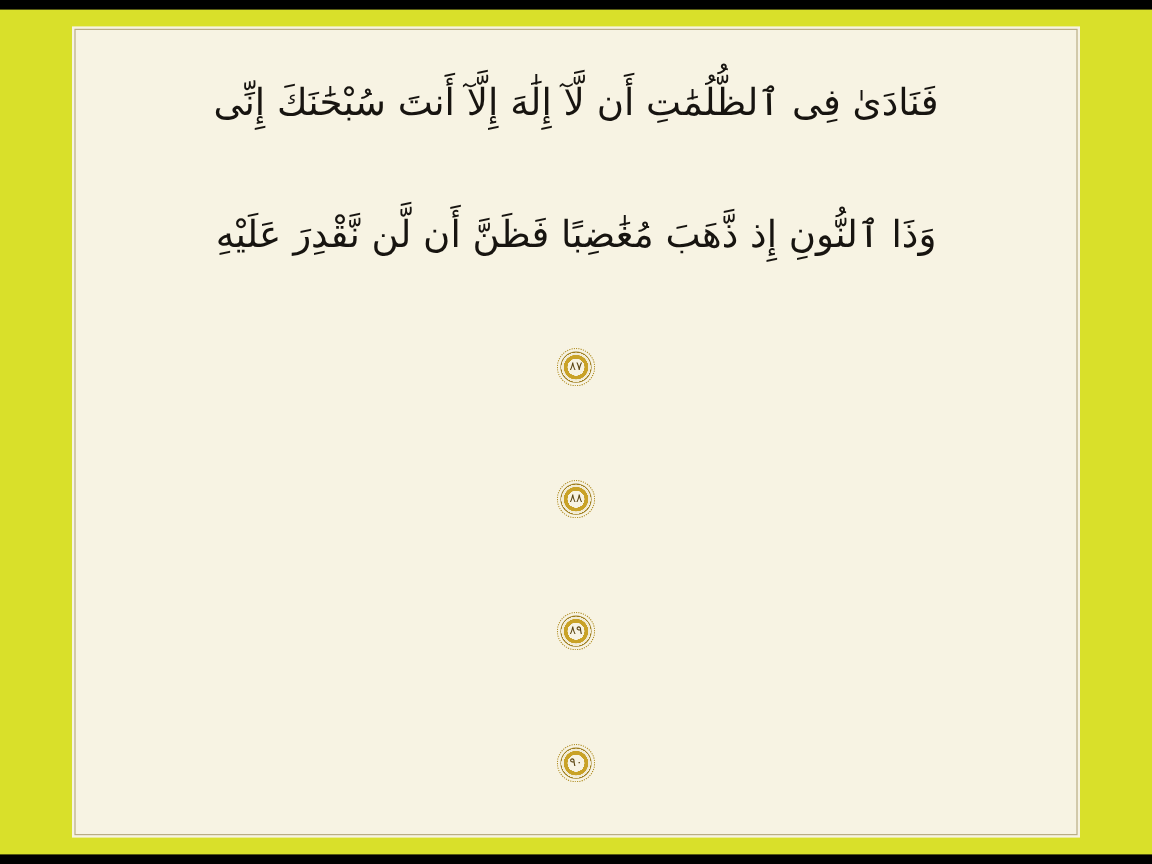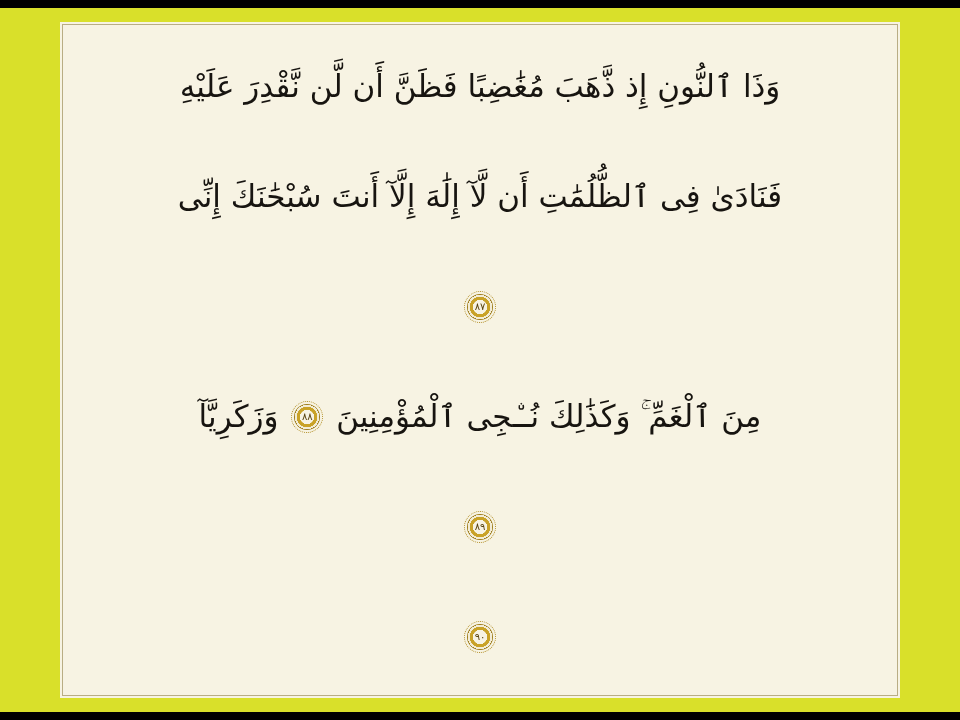--- a/index.html
+++ b/index.html
@@ -131,39 +131,37 @@
 
 <div id="page">
   <div class="letterbox top"></div>
   <div class="letterbox bottom"></div>
 
   <div id="frame">
     <div id="sheet">
       <div id="lines">
 
         <div class="ayah-line">
-          <span>وَذَا ٱلنُّونِ إِذ ذَّهَبَ مُغَٰضِبًا فَظَنَّ أَن لَّن نَّقْدِرَ عَلَيْهِ</span>
+          <span>فَنَادَىٰ فِى ٱلظُّلُمَٰتِ أَن لَّآ إِلَٰهَ إِلَّآ أَنتَ سُبْحَٰنَكَ إِنِّى</span>
         </div>
 
         <div class="ayah-line">
-          <span>فَنَادَىٰ فِى ٱلظُّلُمَٰتِ أَن لَّآ إِلَٰهَ إِلَّآ أَنتَ سُبْحَٰنَكَ إِنِّى</span>
+          <span>وَذَا ٱلنُّونِ إِذ ذَّهَبَ مُغَٰضِبًا فَظَنَّ أَن لَّن نَّقْدِرَ عَلَيْهِ</span>
         </div>
 
         <div class="ayah-line">
           <span class="verse-marker">
             <span class="num">٨٧</span>
           </span>
         </div>
 
         <div class="ayah-line">
-          <span>مِنَ ٱلْغَمِّ ۚ وَكَذَٰلِكَ نُـۨجِى ٱلْمُؤْمِنِينَ</span>
           <span class="verse-marker">
             <span class="num">٨٨</span>
           </span>
-          <span>وَزَكَرِيَّآ</span>
         </div>
 
 
         <div class="ayah-line">
           <span class="verse-marker">
             <span class="num">٨٩</span>
           </span>
         </div>
 
 

